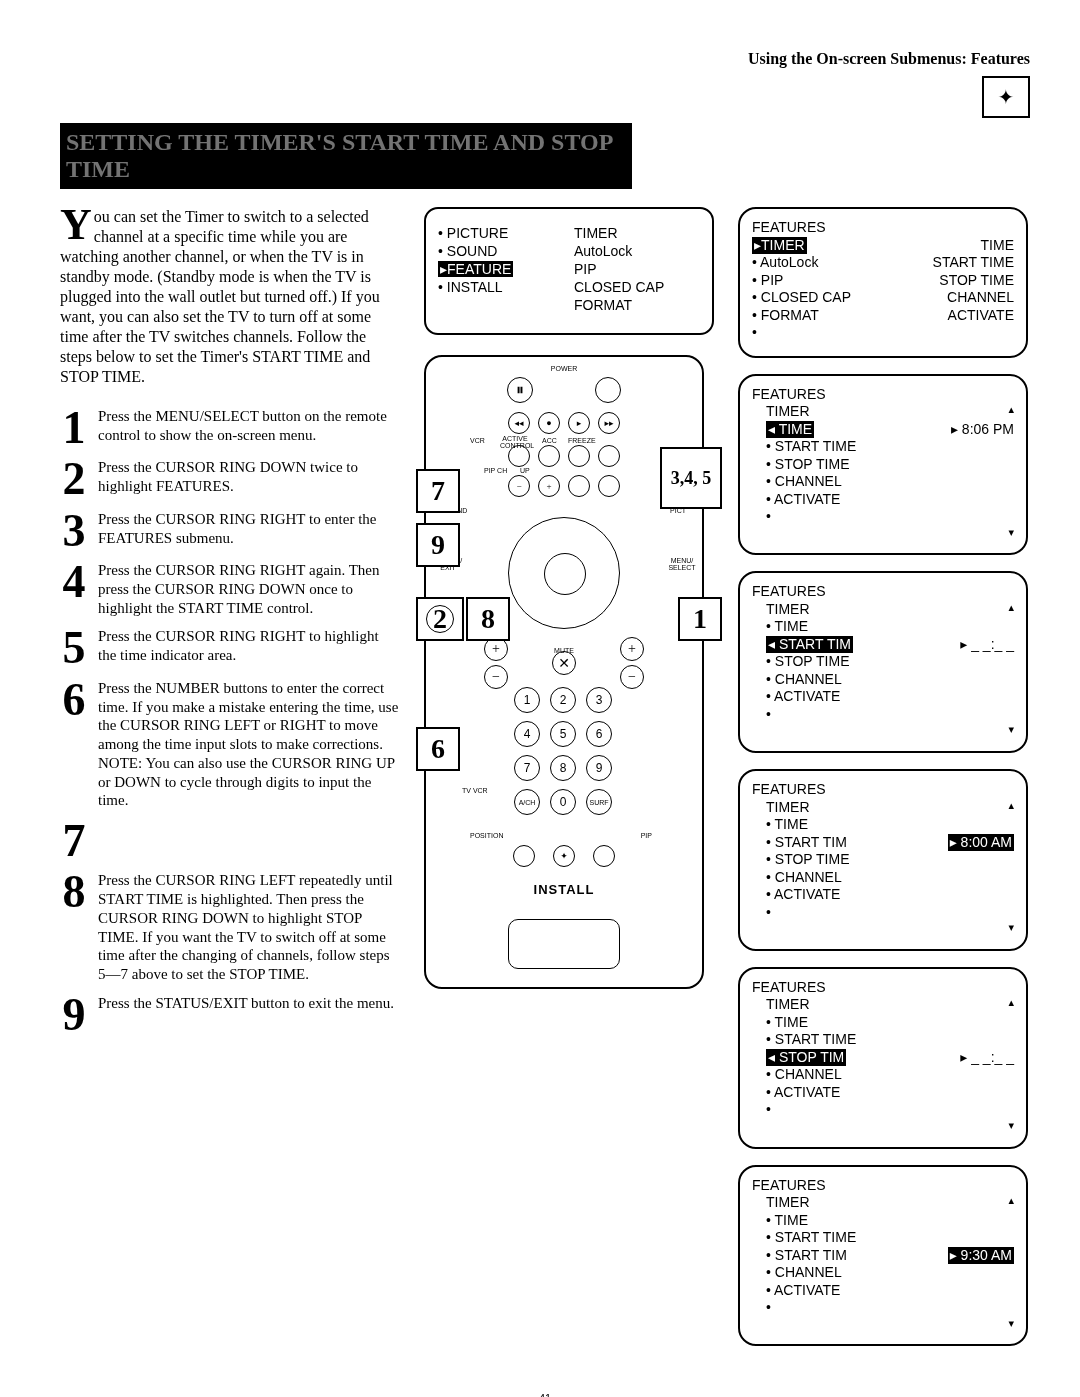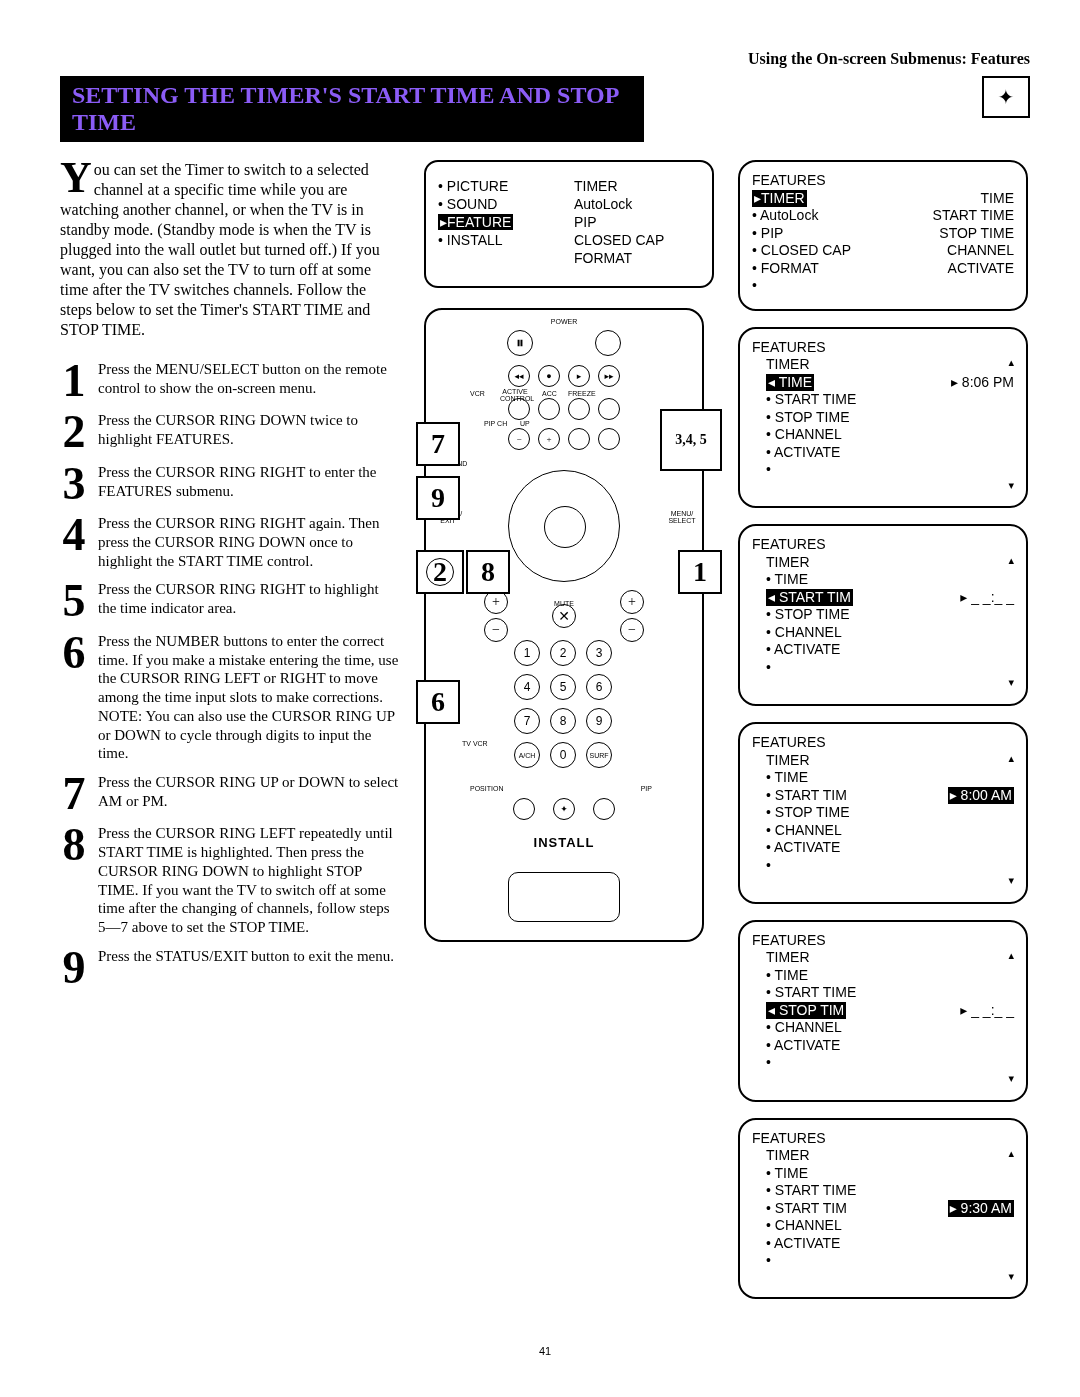--- a/index.html
+++ b/index.html
@@ -22,26 +22,27 @@
     font-family: Liberation Serif, serif;
   }
   .title-row {
     display: flex;
     align-items: stretch;
     gap: 10px;
     margin-bottom: 18px;
   }
   .title-bar {
     background: #000;
-    color: #8b5cf6;
+    color: #737373;
     font-variant: small-caps;
     font-weight: bold;
     font-size: 24px;
-    padding: 6px 12px;
+    padding: 6px 6px;
     flex: 0 0 560px;
+    margin-top: 47px;
   }
   .title-icon {
     border: 2px solid #000;
     width: 44px;
     height: 38px;
     display:flex;
     align-items:center;
     justify-content:center;
     font-size: 20px;
     margin-left: auto;
@@ -230,21 +231,20 @@
         <div class="step">
             <div class="step-num">5</div>
             <div class="step-body"><b>Press the CURSOR RING RIGHT</b><span> to highlight the time indicator area.</span></div>
           </div>
         <div class="step">
             <div class="step-num">6</div>
             <div class="step-body"><b>Press the NUMBER buttons</b><span> to enter the correct time. If you make a mistake entering the time, use the CURSOR RING LEFT or RIGHT to move among the time input slots to make corrections.</span><br><b>NOTE:</b> <span>You can also use the CURSOR RING UP or DOWN to cycle through digits to input the time.</span></div>
           </div>
         <div class="step">
             <div class="step-num">7</div>
-            <div class="step-body"><b>Press the CURSOR RING UP or DOWN</b><span> to select AM or PM.</span></div>
           </div>
         <div class="step">
             <div class="step-num">8</div>
             <div class="step-body"><b>Press the CURSOR RING LEFT</b><span> repeatedly until START TIME is highlighted. Then press the CURSOR RING DOWN to highlight STOP TIME. If you want the TV to switch off at some time after the changing of channels, follow steps 5—7 above to set the STOP TIME.</span></div>
           </div>
         <div class="step">
             <div class="step-num">9</div>
             <div class="step-body"><b>Press the STATUS/EXIT button</b><span> to exit the menu.</span></div>
           </div>
       </div>
@@ -344,21 +344,21 @@
           <div class="mini"></div>
         </div>
         <div class="brand">INSTALL</div>
         <div class="bottom-blank"></div>
       </div>
 
       <div class="callout" style="top:390px;right:-8px;">1</div>
       <div class="callout" style="top:390px;left:-8px;width:44px;font-size:28px;">
           <span style="border:1.5px solid #000;border-radius:50%;width:26px;height:26px;display:flex;align-items:center;justify-content:center;">2</span>
         </div>
-      <div class="callout" style="top:249px;right:-8px;width:58px;height:58px;font-size:14px;line-height:1;text-align:center;">3,4, 5</div>
+      <div class="callout" style="top:240px;right:-8px;width:58px;height:58px;font-size:18px;line-height:1;text-align:center;">3,4, 5</div>
       <div class="callout" style="top:520px;left:-8px;">6</div>
       <div class="callout" style="top:262px;left:-8px;">7</div>
       <div class="callout" style="top:390px;left:42px;">8</div>
       <div class="callout" style="top:316px;left:-8px;">9</div>
     </div>
 
     <div class="col-right">
       <div class="osd">
         <div>FEATURES</div>
         <div class="row">

